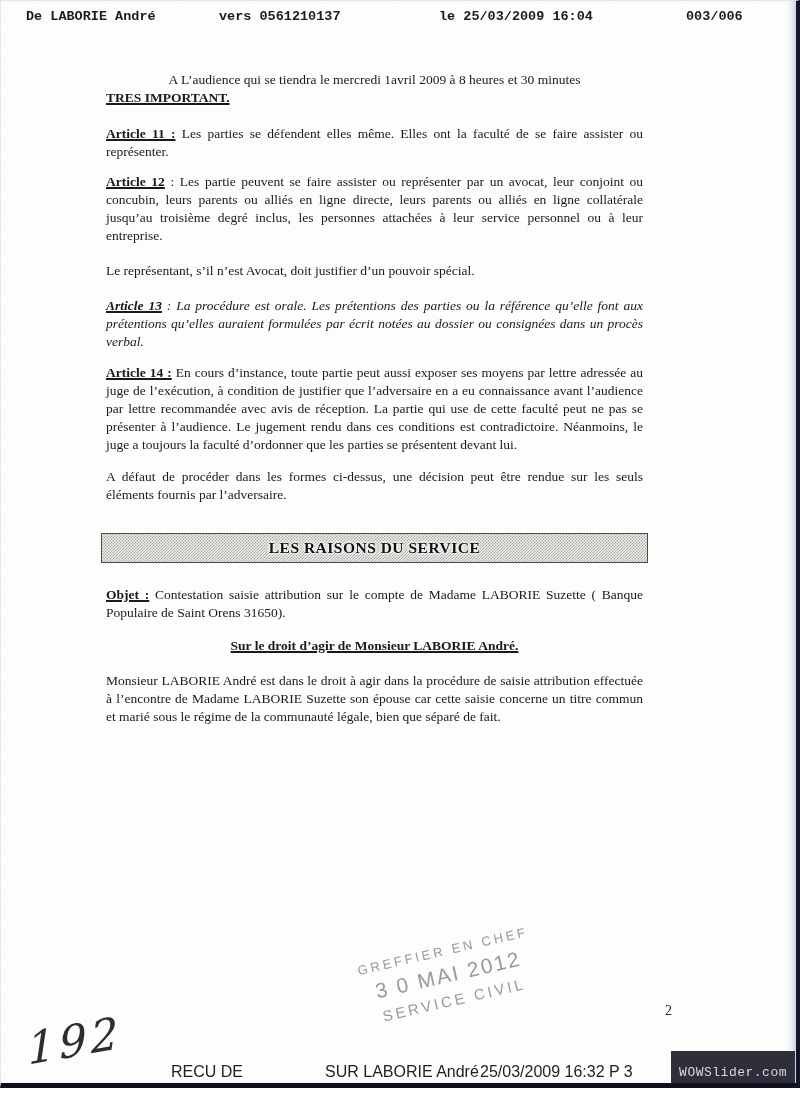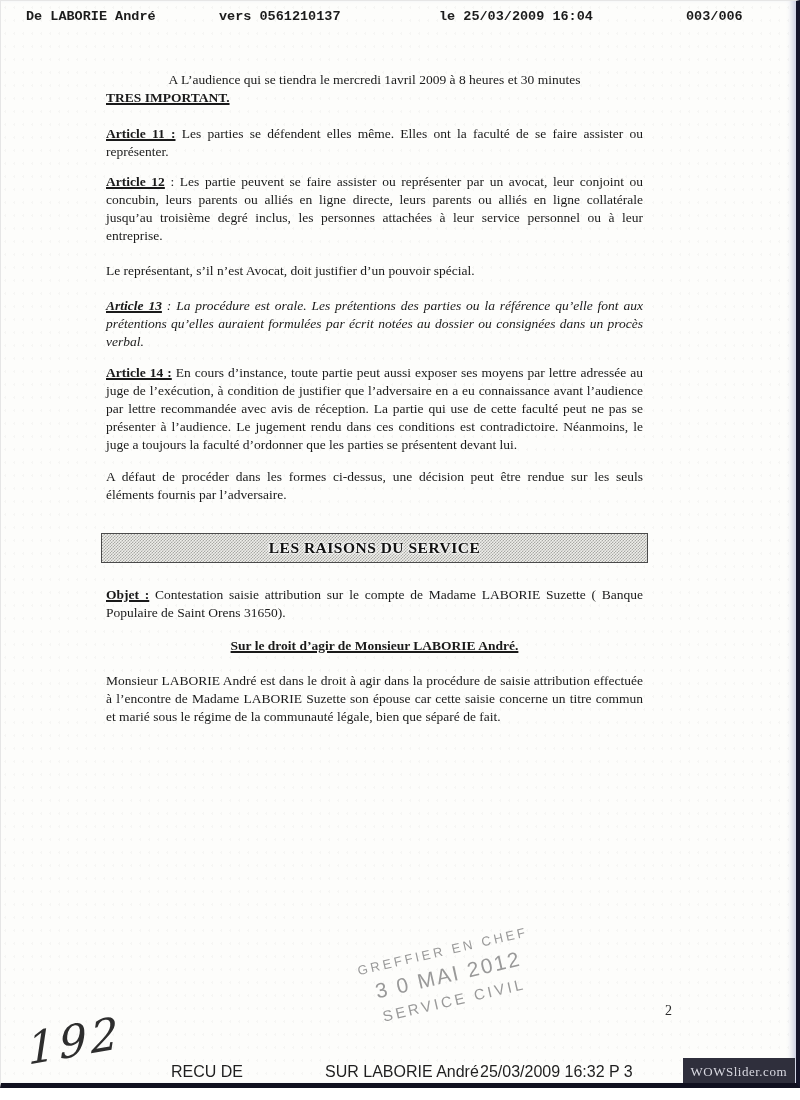--- a/index.html
+++ b/index.html
@@ -96,22 +96,22 @@
     font-family:"Liberation Sans", sans-serif;
     font-size:16px;color:#1f1f1f;white-space:pre;
   }
   .ft-recu{left:170px;}
   .ft-sender{left:324px;}
   .ft-datetime{left:479px;}
 
   .watermark{
     position:absolute;right:1px;bottom:0;
     background:#2f2f3c;color:#d8d8e0;
-    font-family:Liberation Serif, serif;font-size:13px;
-    padding:6px 8px 3px;letter-spacing:0.5px;
+    font-family:Liberation Mono, monospace;font-size:13px;
+    padding:14px 8px 3px;letter-spacing:0.5px;
   }
 </style>
 </head>
 <body>
 
 <div class="page">
 
   <div class="fax-header">
     <span class="fh-from">De LABORIE André</span>
     <span class="fh-to">vers 0561210137</span>

